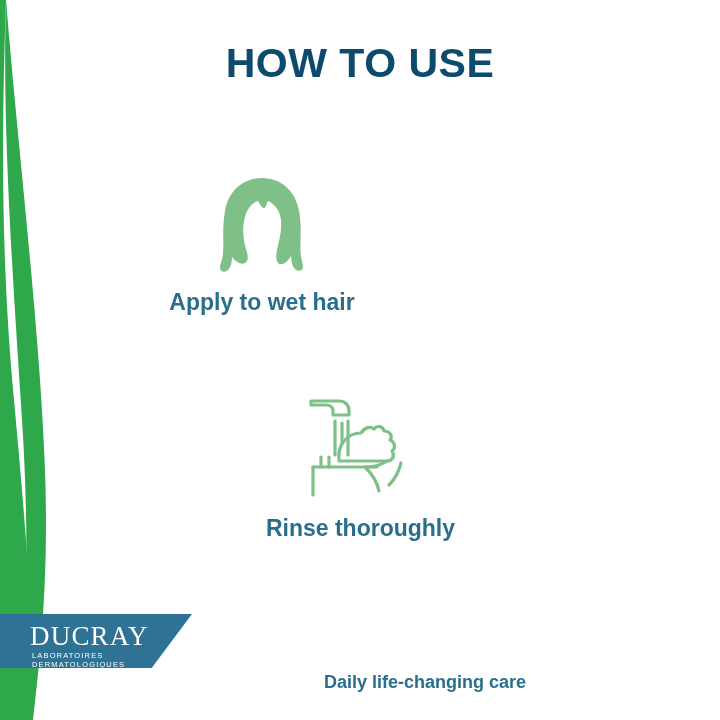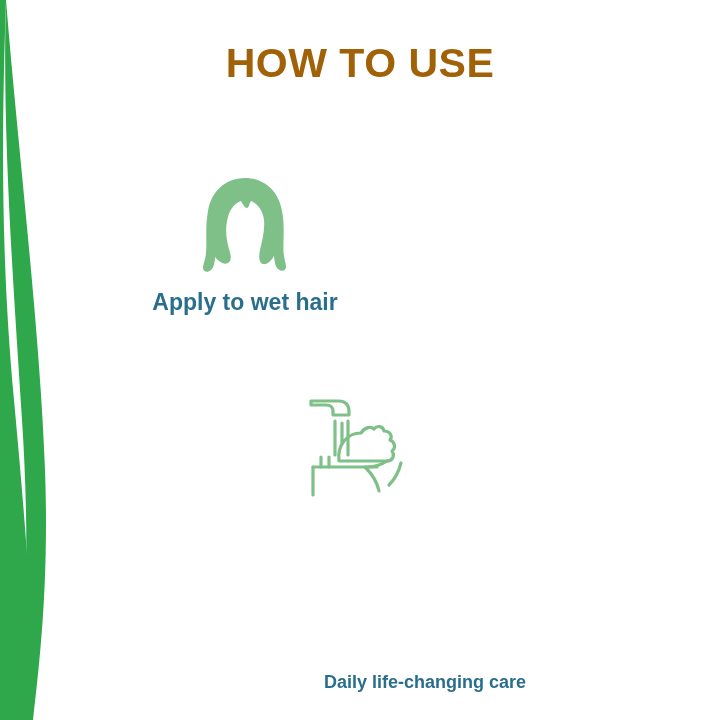--- a/index.html
+++ b/index.html
@@ -29,21 +29,21 @@
   
   .title {
     position: absolute;
     left: 0;
     top: 40px;
     width: 720px;
     text-align: center;
     font-size: 41px;
     font-weight: bold;
     letter-spacing: 0.5px;
-    color: #a16207;
+    color: #0c4a6e;
     font-family: "Liberation Sans", sans-serif;
   }
 
   
   .step {
     position: absolute;
     text-align: center;
   }
   .step-icon {
     display: block;
@@ -52,21 +52,21 @@
   .step-label {
     display: block;
     margin-top: 14px;
     font-size: 23px;
     font-weight: bold;
     color: #2A6E8E;
     white-space: nowrap;
     font-family: "Liberation Sans", sans-serif;
   }
 
-  .step-1 { left: 115px; top: 175px; width: 260px; }
+  .step-1 { left: 132px; top: 175px; width: 260px; }
   .step-2 { left: 432px; top: 182px; width: 175px; }
   .step-3 { left: 238px; top: 393px; width: 245px; }
 
   
   .logo-banner {
     position: absolute;
     left: 0;
     top: 614px;
     width: 192px;
     height: 54px;
@@ -166,18 +166,23 @@
         <path d="M82 68 C 76 72, 70 74, 62 74 L 60 74
                  C 66 80, 72 88, 74 98"></path>
         <path d="M96 70 C 94 78, 90 86, 84 92"></path>
 
         <path d="M8 74 L8 102"></path>
         <path d="M8 74 L72 74"></path>
         <path d="M16 74 L16 64"></path>
         <path d="M24 74 L24 64"></path>
       </g>
     </svg>
+    <span class="step-label">Rinse thoroughly</span>
   </div>
 
+  <div class="logo-banner">
+    <div class="logo-word">DUCRAY</div>
+    <div class="logo-sub">LABORATOIRES DERMATOLOGIQUES</div>
+  </div>
 
   <div class="tagline">Daily life-changing care</div>
 
 </div>
 
 </body></html>

